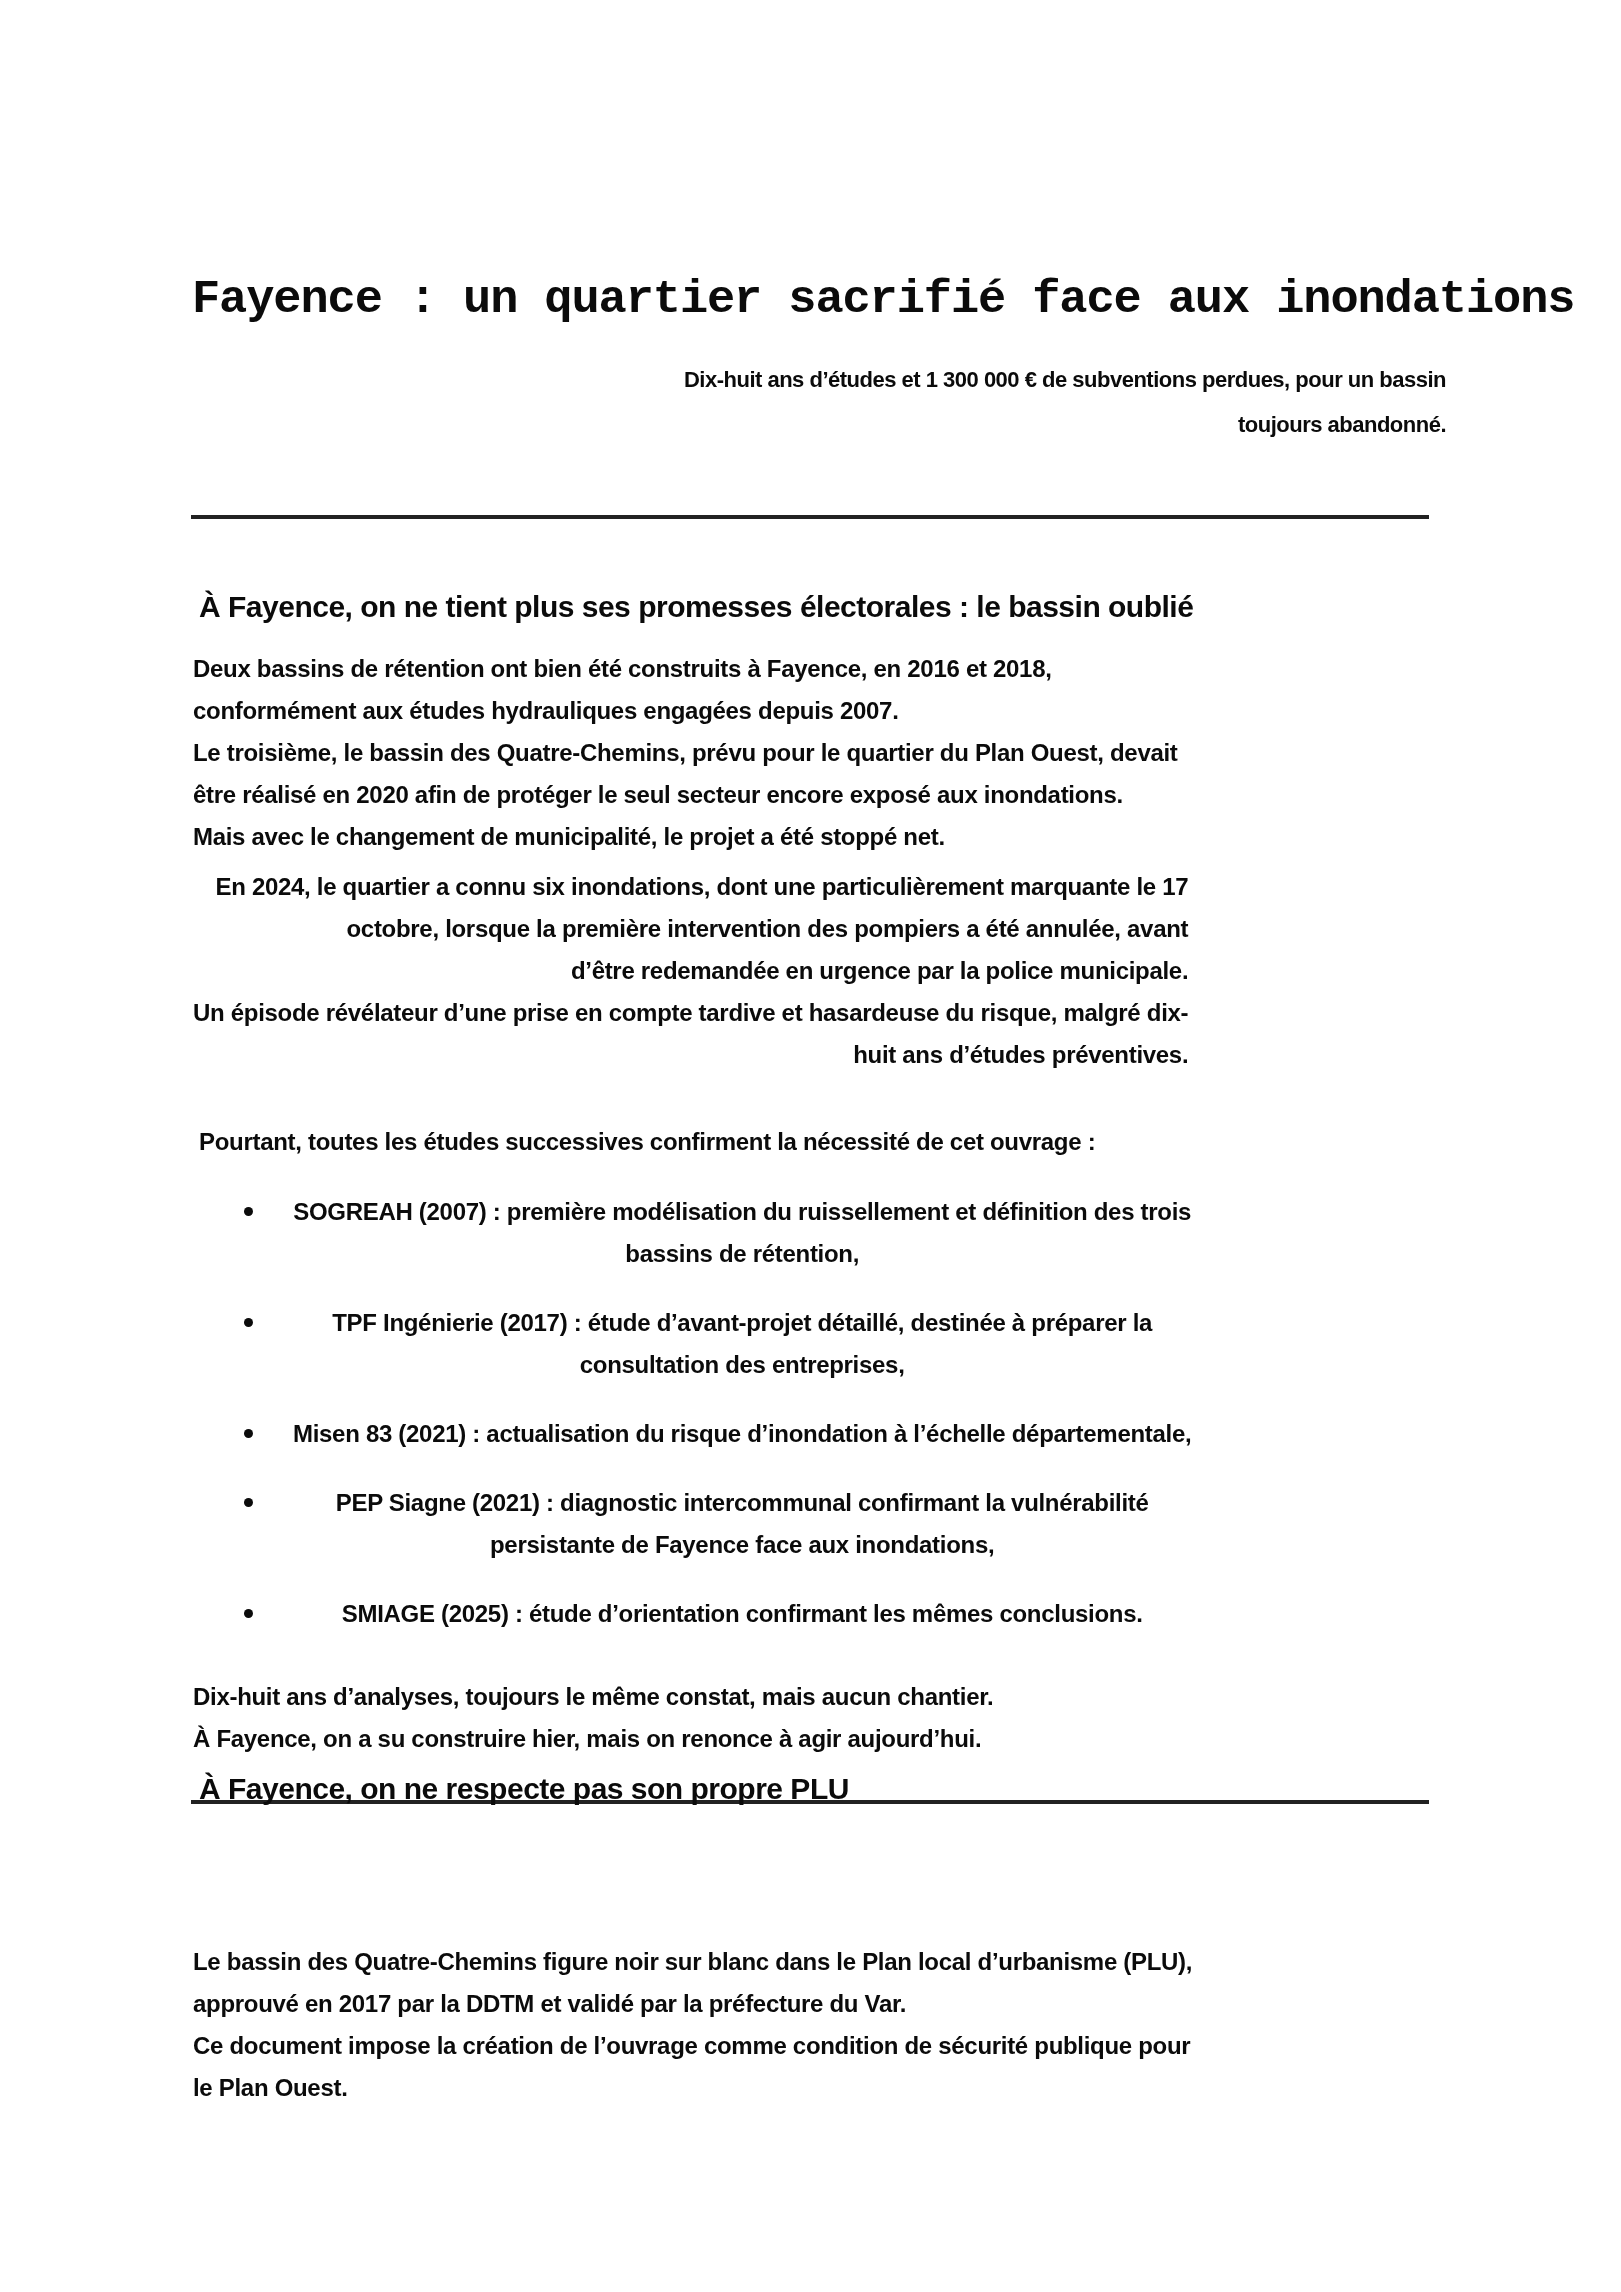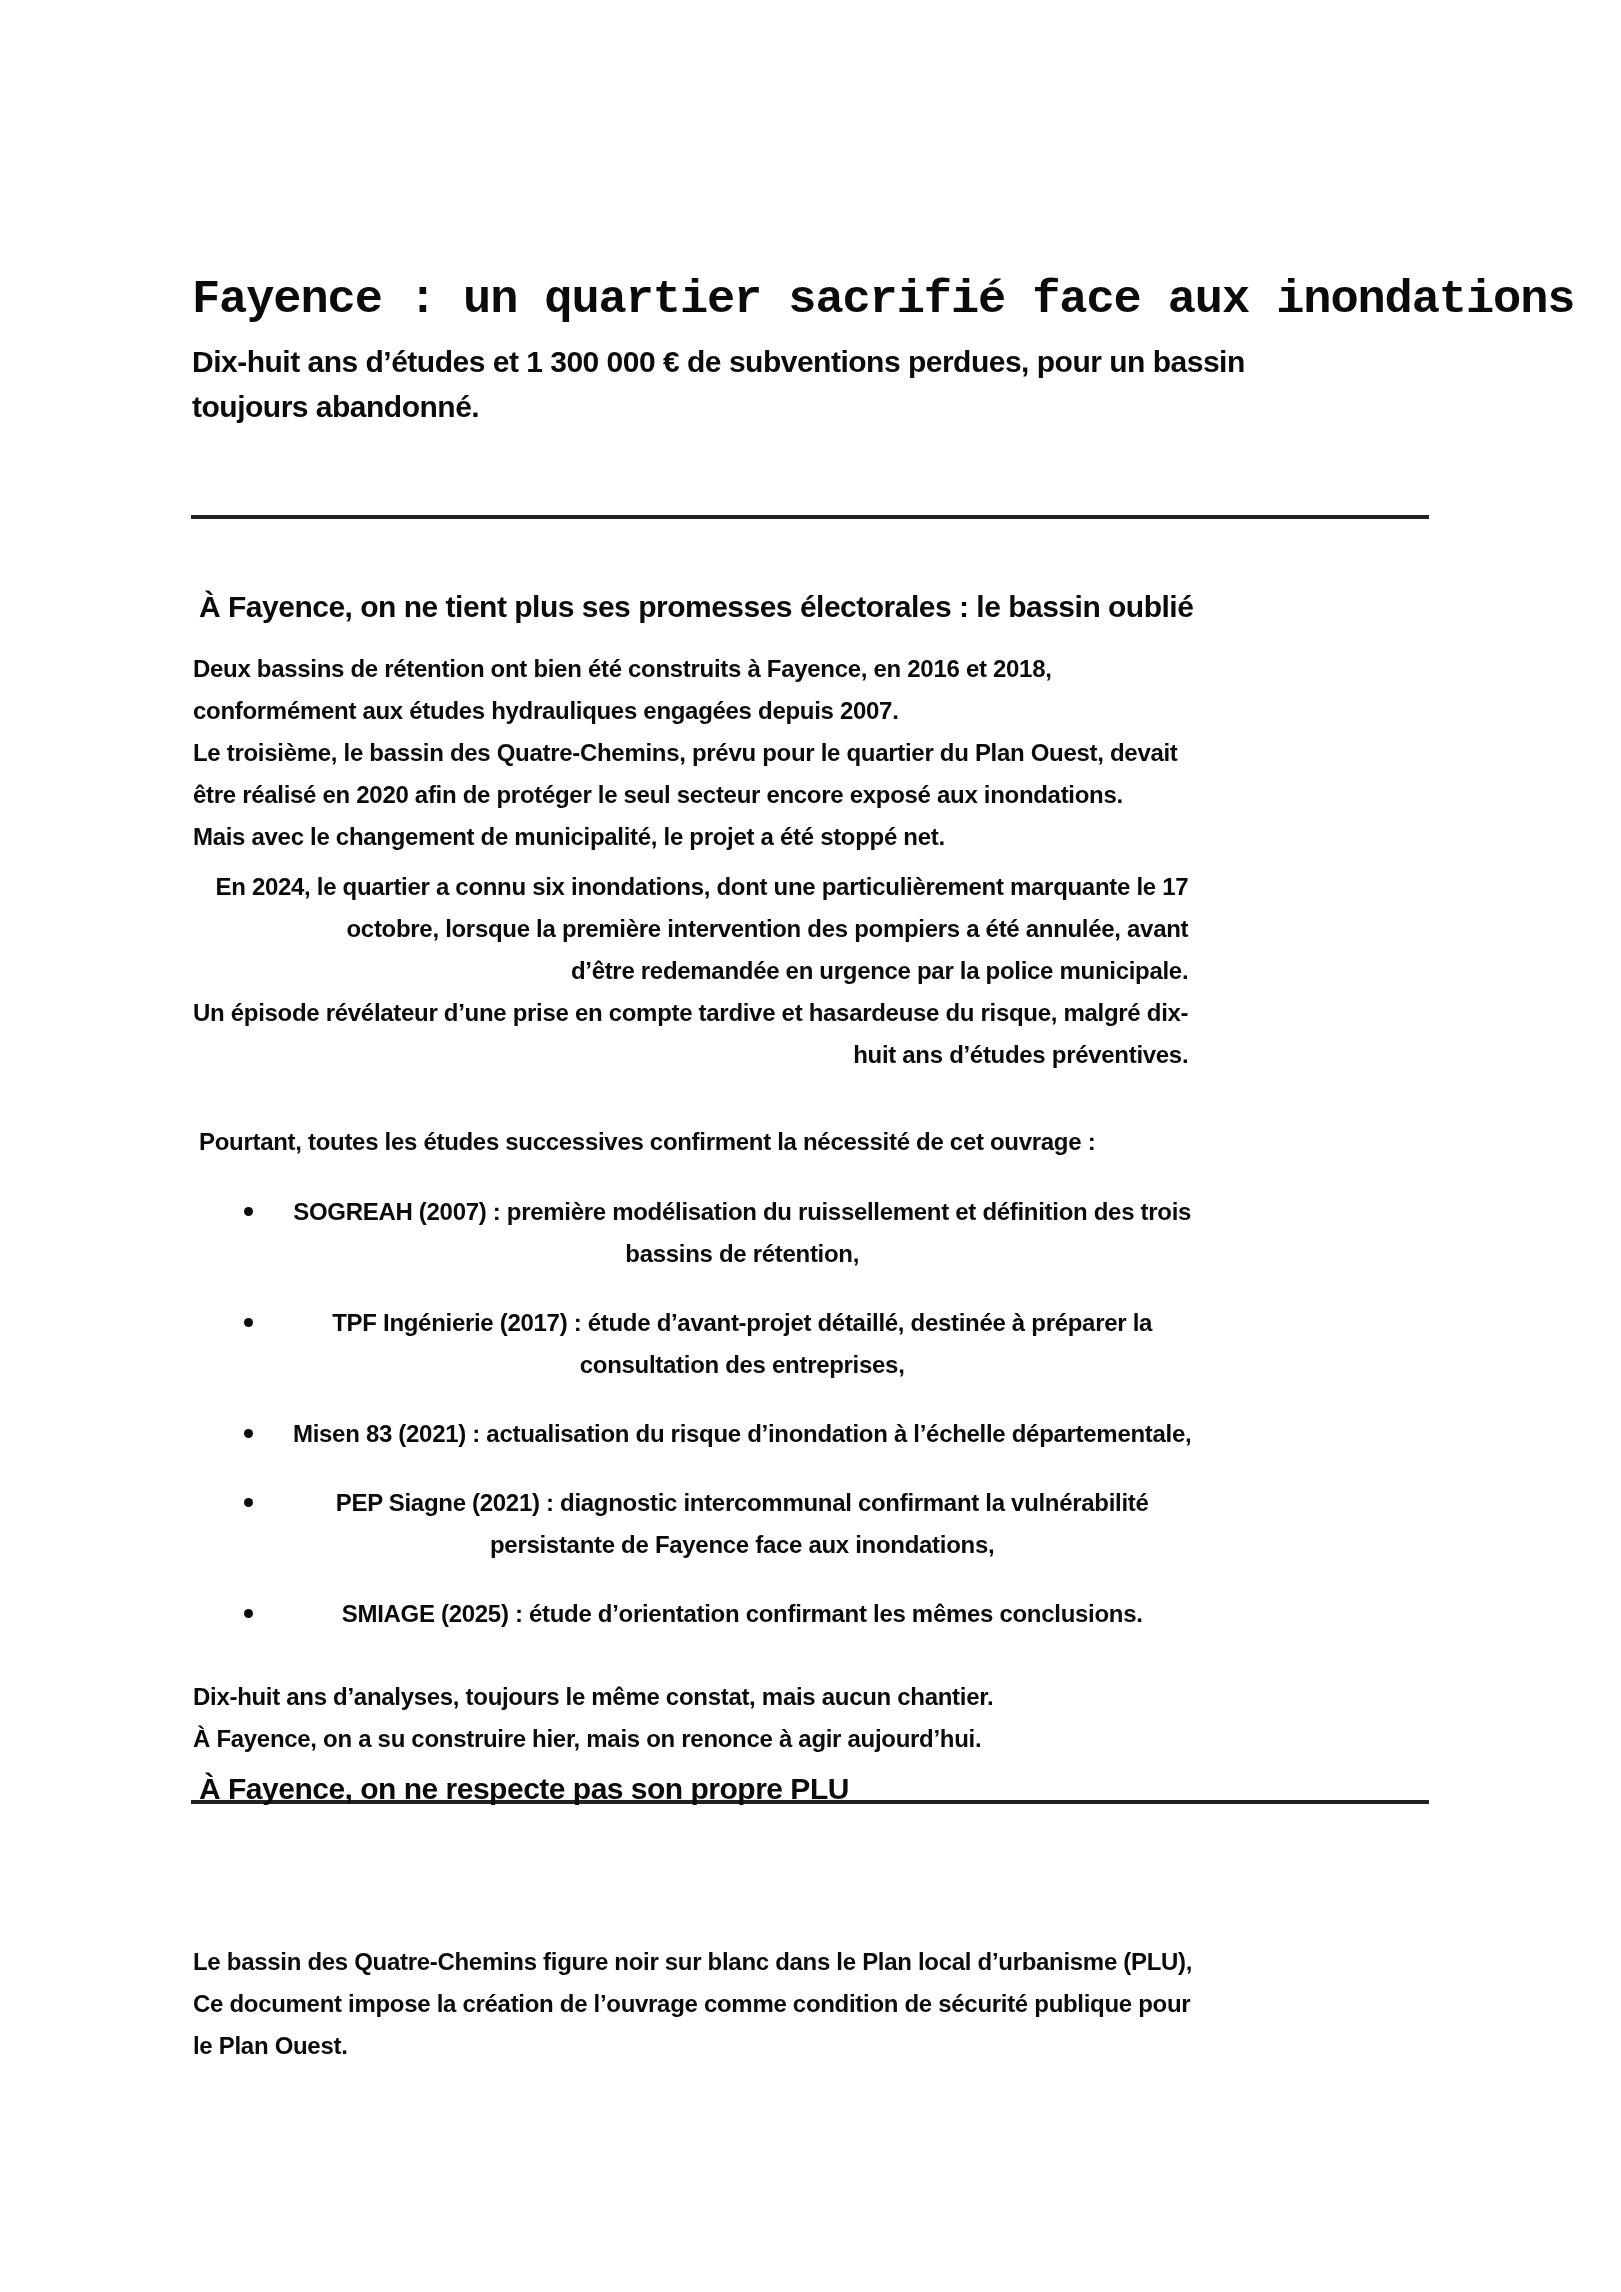--- a/index.html
+++ b/index.html
@@ -20,27 +20,28 @@
       top: 240px;
       font-family: Liberation Mono, monospace;
       font-weight: bold;
       font-size: 47px;
       line-height: 57px;
       letter-spacing: -1.1px;
       white-space: nowrap;
     }
     .subtitle {
       left: 192px;
-      top: 339px;
+      top: 357px;
       width: 1254px;
       font-family: "Liberation Sans", sans-serif;
       font-weight: bold;
-      font-size: 30px;
+      font-size: 22px;
       line-height: 45px;
       letter-spacing: -0.5px;
+      text-align: right;
     }
     .subtitle .line { display: block; white-space: nowrap; }
     .divider {
       left: 191px;
       width: 1238px;
       height: 3.6px;
       background: #222222;
     }
     .section-heading {
       left: 199px;
@@ -160,16 +161,17 @@
   <span class="line">Dix-huit ans d’analyses, toujours le même constat, mais aucun chantier.</span>
   <span class="line">À Fayence, on a su construire hier, mais on renonce à agir aujourd’hui.</span>
 </div>
 
 <div class="abs divider" style="top:1800px;"></div>
 
 <h2 class="abs section-heading" style="top:1744px;">À Fayence, on ne respecte pas son propre PLU</h2>
 
 <div class="abs para" style="top:1929px;">
   <span class="line">Le bassin des Quatre-Chemins figure noir sur blanc dans le Plan local d’urbanisme (PLU),</span>
+  <span class="line">approuvé en 2017 par la DDTM et validé par la préfecture du Var.</span>
   <span class="line">Ce document impose la création de l’ouvrage comme condition de sécurité publique pour</span>
   <span class="line">le Plan Ouest.</span>
 </div>
 
 
 </body></html>

